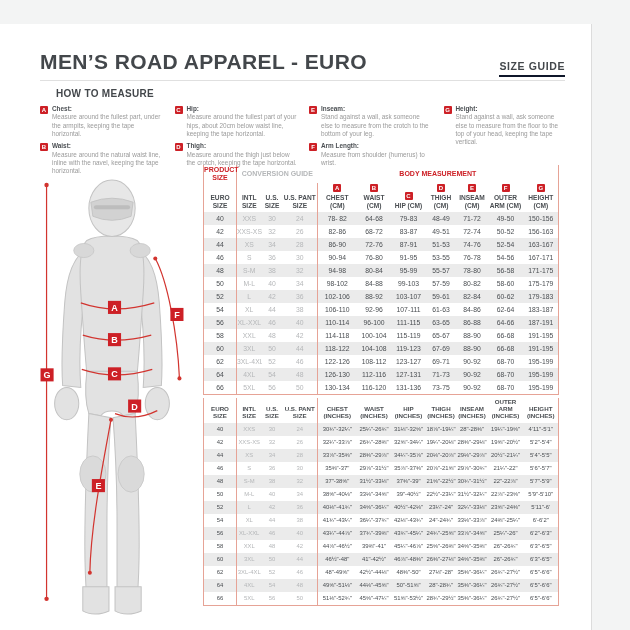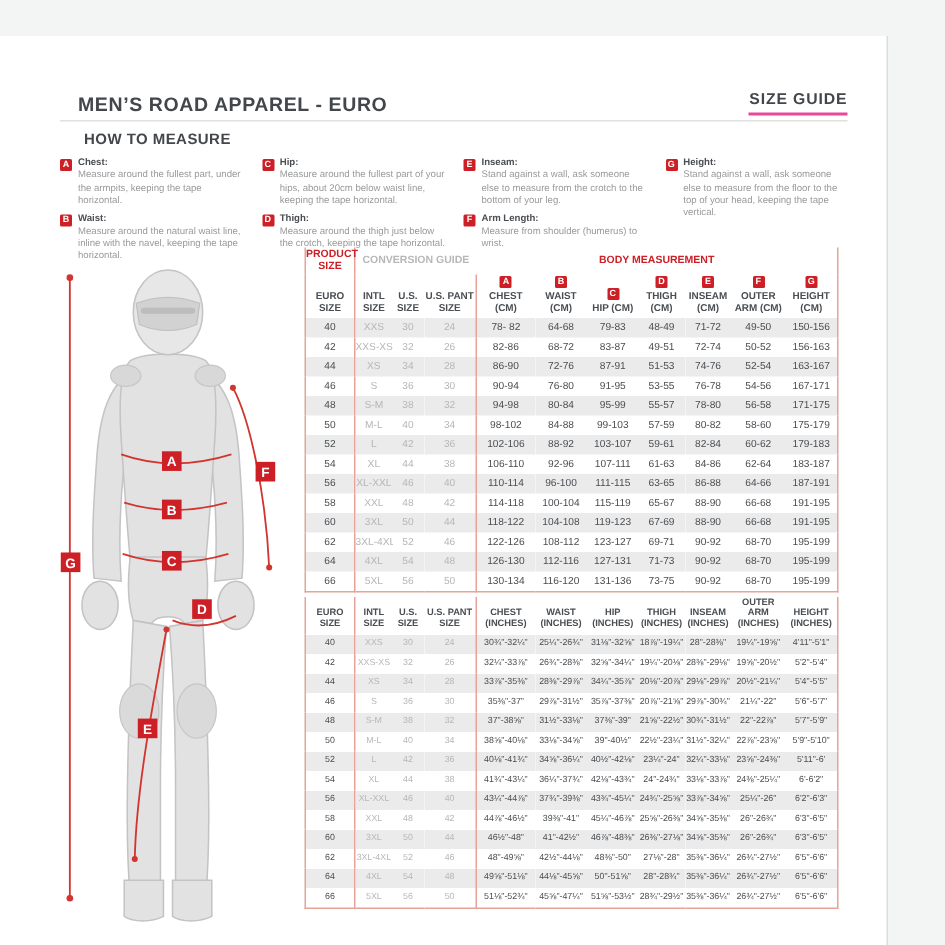--- a/index.html
+++ b/index.html
@@ -1,19 +1,19 @@
 <!DOCTYPE html>
 <html><head>
 <meta charset="utf-8">
 <style>
   html,body{margin:0;padding:0;}
   body{width:630px;height:630px;background:#f3f4f4;font-family:"Liberation Sans",sans-serif;position:relative;overflow:hidden;}
   .card{position:absolute;left:0;top:24px;width:591px;height:606px;background:#ffffff;border-right:1px solid #dcdcdc;}
-  h1{position:absolute;left:40px;top:26px;margin:12px;font-size:13px;font-weight:bold;color:#43474b;letter-spacing:.4px;}
-  .size-guide{position:absolute;right:26px;top:36px;font-size:10.5px;font-weight:bold;color:#43474b;letter-spacing:.6px;border-bottom:2px solid #ec4899;padding-bottom:3px;cursor:pointer;}
+  h1{position:absolute;left:40px;top:26px;margin:0;font-size:21px;font-weight:bold;color:#43474b;letter-spacing:.4px;}
+  .size-guide{position:absolute;right:26px;top:36px;font-size:10.5px;font-weight:bold;color:#43474b;letter-spacing:.6px;border-bottom:2px solid #0f172a;padding-bottom:3px;cursor:pointer;}
   .divider{position:absolute;left:40px;right:26px;top:56px;height:1px;background:#e0e0e0;}
   .htm-title{position:absolute;left:56px;top:64px;font-size:10px;font-weight:bold;color:#43474b;letter-spacing:.3px;}
   .measure-grid{position:absolute;left:40px;top:81px;width:526px;display:grid;grid-template-columns:1fr 1fr 1fr 1fr;column-gap:12px;}
   .m-item{display:flex;margin-bottom:4px;}
   .m-bdg{flex:0 0 auto;width:8px;height:8px;background:#cd2026;color:#fff;font-size:6px;font-weight:bold;line-height:8px;text-align:center;border-radius:1px;margin-right:4px;margin-top:1px;}
   .m-txt{font-size:6.4px;line-height:1.3;color:#9a9a9a;}
   .m-label{font-weight:bold;color:#4a4e52;display:block;}
   
   .figure{position:absolute;left:26px;top:148px;width:172px;height:448px;}
   

